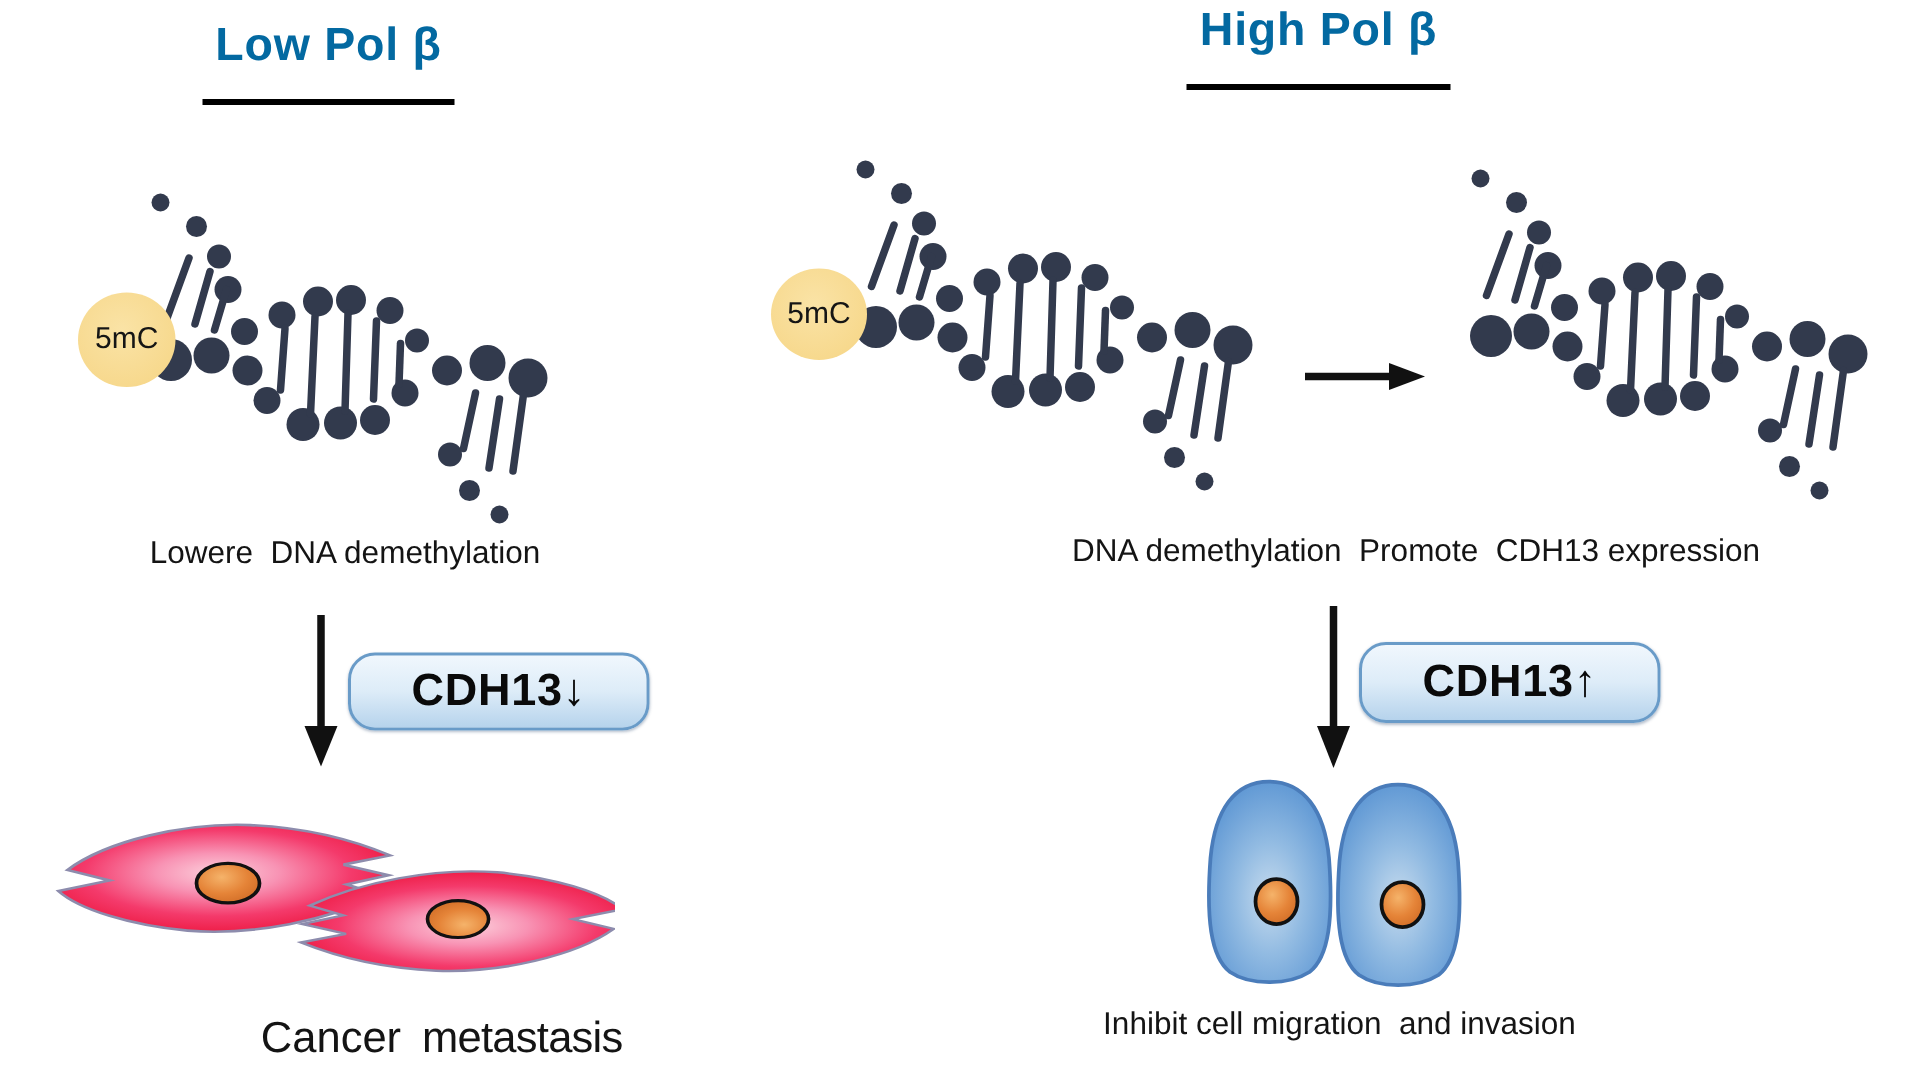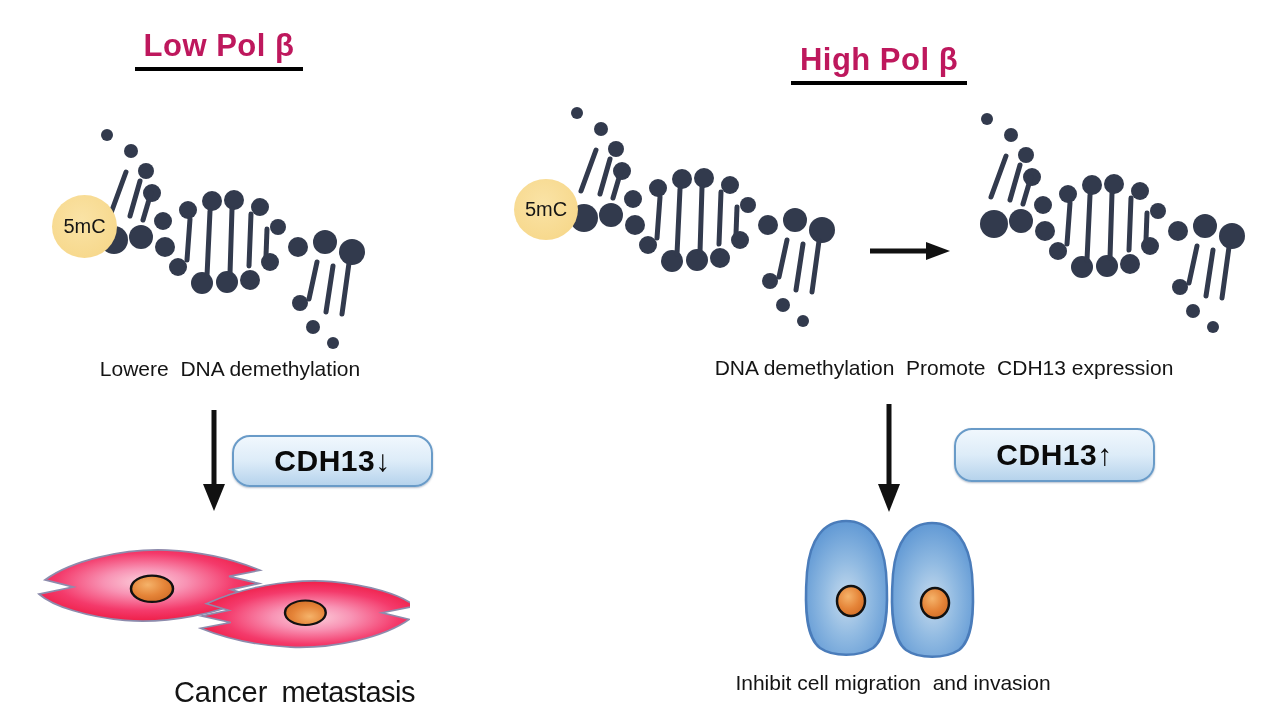--- a/index.html
+++ b/index.html
@@ -4,22 +4,22 @@
 <style>
   html,body{margin:0;padding:0;background:#ffffff;}
   .canvas{
     position:relative;width:1280px;height:727px;background:#ffffff;overflow:hidden;
     font-family:"Liberation Sans", sans-serif;color:#111;
   }
   .abs{position:absolute;}
   
   .title-wrap{position:absolute;width:230px;text-align:center;}
   .title{
-    display:inline-block;margin:16px;font-size:31px;font-weight:700;color:#be185d;
-    border-bottom:4px solid #000;padding:0 9px 3px 9px;letter-spacing:.5px;
+    display:inline-block;margin:0;font-size:31px;font-weight:700;color:#0369a1;
+    border-bottom:4px solid #000;padding:0 9px 18px 9px;letter-spacing:.5px;
   }
   
   .caption{position:absolute;text-align:center;font-size:21px;color:#141414;white-space:nowrap;}
   .result-caption{position:absolute;text-align:right;font-size:29px;color:#141414;white-space:nowrap;}
   .w2{letter-spacing:-0.5px;margin-left:14px;}
   
   .badge-5mc{
     position:absolute;border-radius:50%;
     background:radial-gradient(circle at 45% 40%, #fae3a6 0%, #f7d98e 70%, #f4d183 100%);
     display:flex;align-items:center;justify-content:center;
@@ -133,21 +133,21 @@
         <ellipse cx="119" cy="50" rx="21" ry="15" fill="url(#nucg)" stroke="#111" stroke-width="2.5"></ellipse>
       </g>
     </svg>
 
     <div class="result-caption" style="left:55px;top:676px;width:360px;">
       <span>Cancer</span><span class="w2">metastasis</span>
     </div>
   </section>
 
   <section>
-    <div class="title-wrap" style="left:764px;top:26px;">
+    <div class="title-wrap" style="left:764px;top:2px;">
       <h2 class="title">High Pol β</h2>
     </div>
 
     <svg class="abs" style="left:520px;top:96px;" width="320" height="235" viewBox="0 0 320 235">
       <use href="#dna"></use>
     </svg>
     <div class="badge-5mc" style="left:514px;top:179px;width:64px;height:61px;">
       <span>5mC</span>
     </div>
 
@@ -160,21 +160,21 @@
       <use href="#dna"></use>
     </svg>
 
     <div class="caption" style="left:634px;top:356px;width:620px;">DNA demethylation &nbsp;Promote &nbsp;CDH13 expression</div>
 
     <svg class="abs" style="left:875px;top:402px;" width="28" height="114" viewBox="0 0 28 114">
       <line x1="14" y1="2" x2="14" y2="84" stroke="#111" stroke-width="5"></line>
       <polygon points="3,82 25,82 14,110" fill="#111"></polygon>
     </svg>
 
-    <div class="gene-box" style="left:906px;top:428px;width:197px;height:50px;margin-left:48px;">CDH13↑</div>
+    <div class="gene-box" style="left:906px;top:428px;width:197px;height:50px;">CDH13↑</div>
 
     <svg class="abs" style="left:798px;top:514px;" width="184" height="148" viewBox="0 0 184 148">
       <g transform="translate(4,4)">
         <use href="#epi-cell" fill="url(#blueg)" stroke="#4a7cba" stroke-width="2.5"></use>
         <ellipse cx="49" cy="83" rx="14" ry="15" fill="url(#nucg)" stroke="#111" stroke-width="2.5"></ellipse>
       </g>
       <g transform="translate(90,6)">
         <use href="#epi-cell" fill="url(#blueg)" stroke="#4a7cba" stroke-width="2.5"></use>
         <ellipse cx="47" cy="83" rx="14" ry="15" fill="url(#nucg)" stroke="#111" stroke-width="2.5"></ellipse>
       </g>

